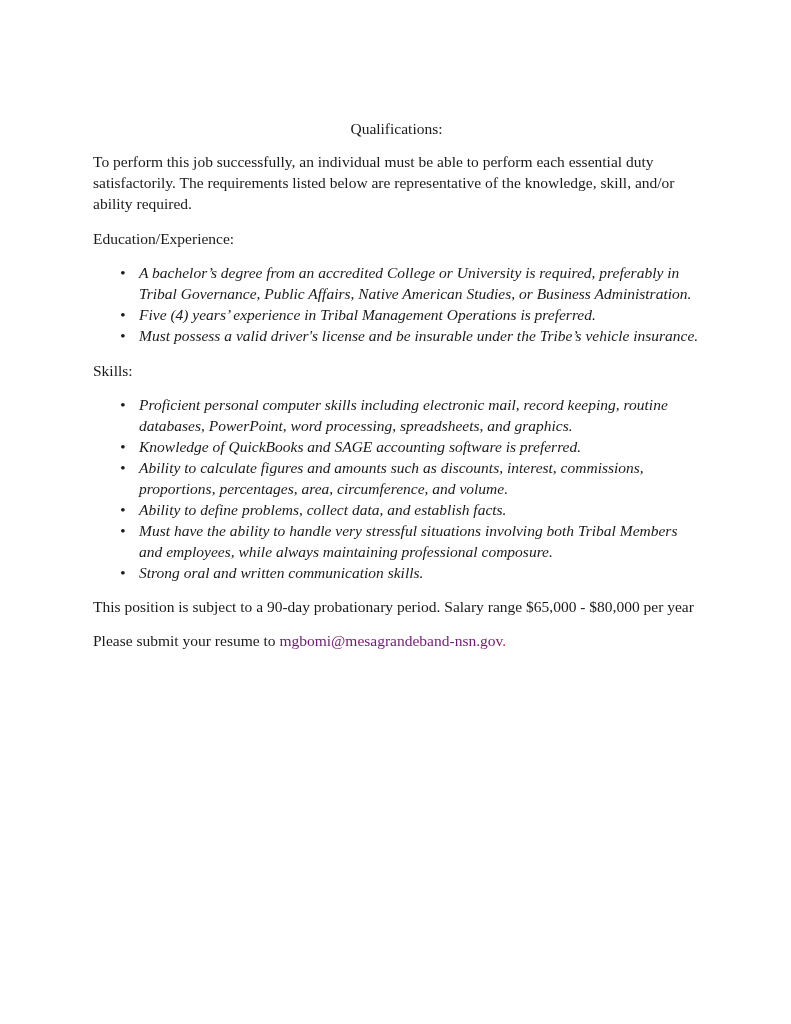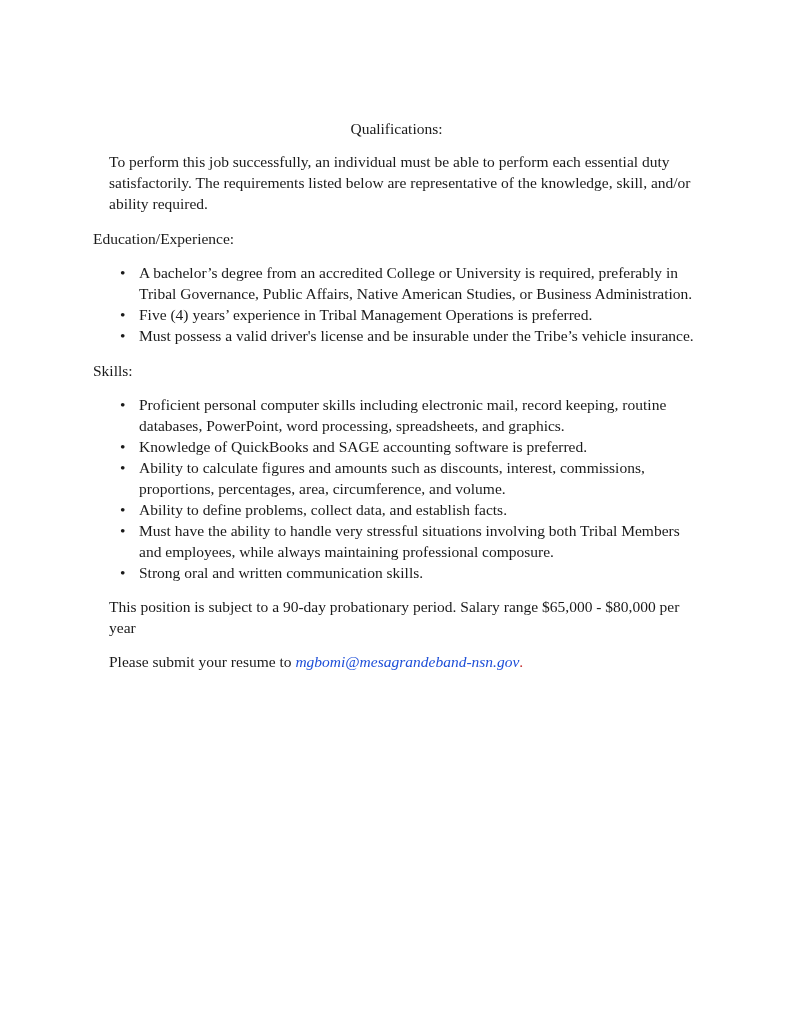--- a/index.html
+++ b/index.html
@@ -21,46 +21,46 @@
     padding: 118px 91px 0 93px;
     overflow: hidden;
   }
   .doc-title {
     text-align: center;
     margin: 0 0 12px 0;
     font-weight: normal;
     font-size: 15.5px;
   }
   .para {
-    margin: 0 0 13px 16px;
+    margin: 0 0 13px 0;
   }
   .section-heading {
     margin: 14px 0 13px 0;
   }
   ul.bullet-list {
     margin: 0 0 13px 0;
     padding: 0;
     list-style: none;
+    font-style: italic;
   }
   ul.bullet-list li {
     position: relative;
     padding-left: 46px;
     margin: 0;
   }
   ul.bullet-list li::before {
     content: "\2022";
     position: absolute;
     left: 27px;
     top: 0;
   }
   .email-link {
-    color: #1d4ed8;
+    color: #701a75;
     text-decoration: none;
     cursor: pointer;
-    font-style: italic;
   }
   .email-suffix {
     color: #c53030;
   }
 </style>
 </head>
 <body>
 
 <div class="page">
 

